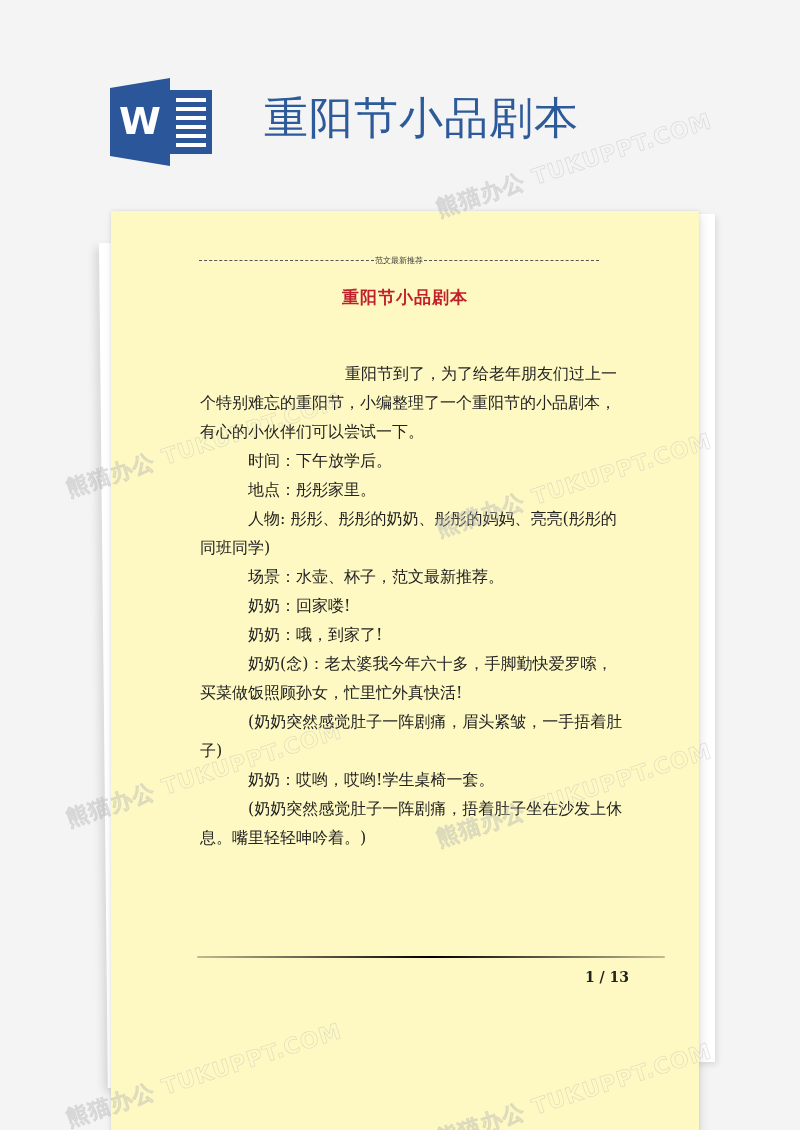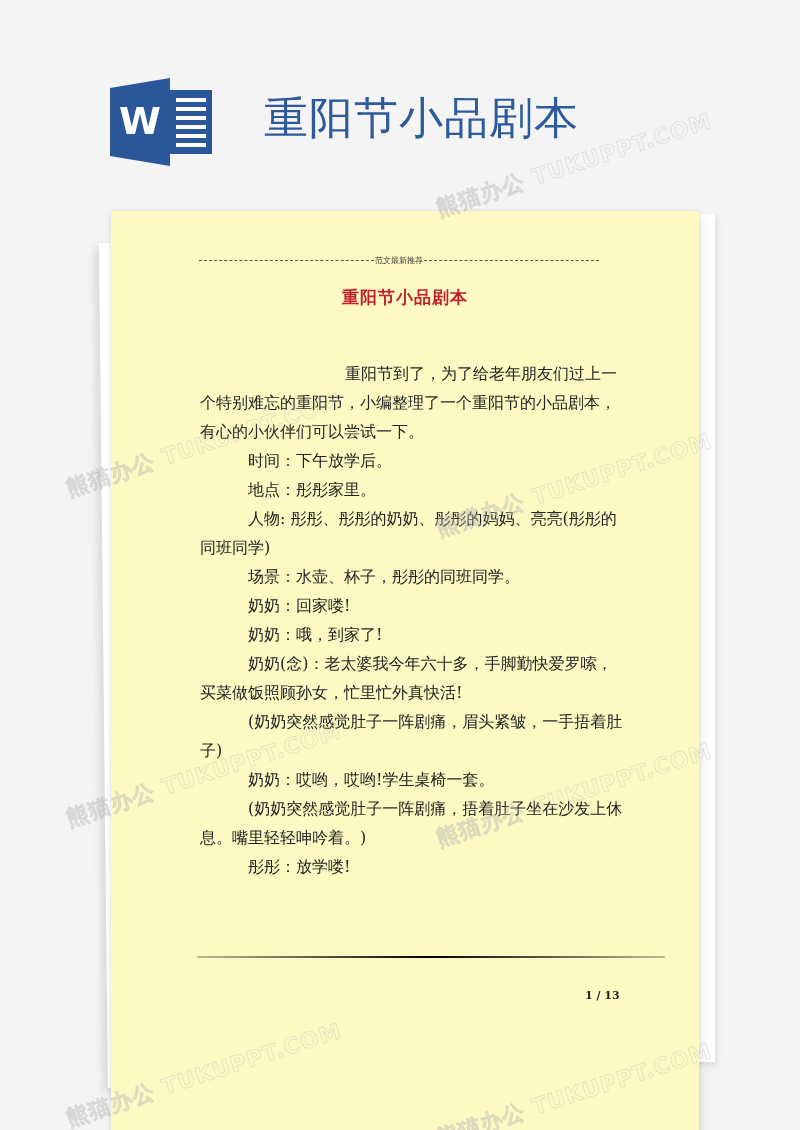--- a/index.html
+++ b/index.html
@@ -56,21 +56,21 @@
   }
   .para { margin: 0; text-indent: 48px; }
   .para.first { text-indent: 145px; }
   .footer-rule {
     position: absolute; left: 86px; top: 745px; width: 468px; height: 2px;
     background: linear-gradient(to right, rgba(0,0,0,0.25), #000 50%, rgba(0,0,0,0.25));
     border-radius: 1px;
   }
   .page-num {
     position: absolute; left: 474px; top: 758px;
-    font-size: 11px; font-weight: bold; color: #222; margin-top: 20px;
+    font-size: 14px; font-weight: bold; color: #222;
   }
   
   .wm {
     position: absolute; font-family: "DejaVu Sans", sans-serif;
     font-size: 22px; font-weight: bold; color: transparent;
     -webkit-text-stroke: 0.6px rgba(180,180,180,0.45);
     transform: rotate(-18deg); white-space: nowrap; pointer-events: none;
     letter-spacing: 1px;
   }
 </style>
@@ -104,28 +104,27 @@
     <span class="dash"></span>
   </div>
 
   <h2 class="doc-title">重阳节小品剧本</h2>
 
   <div class="body-text">
     <p class="para first">重阳节到了，为了给老年朋友们过上一个特别难忘的重阳节，小编整理了一个重阳节的小品剧本，有心的小伙伴们可以尝试一下。</p>
     <p class="para">时间：下午放学后。</p>
     <p class="para">地点：彤彤家里。</p>
     <p class="para">人物: 彤彤、彤彤的奶奶、彤彤的妈妈、亮亮(彤彤的同班同学)</p>
-    <p class="para">场景：水壶、杯子，彤彤的同班同学。</p>
+    <p class="para">场景：水壶、杯子，范文最新推荐。</p>
     <p class="para">奶奶：回家喽!</p>
     <p class="para">奶奶：哦，到家了!</p>
     <p class="para">奶奶(念)：老太婆我今年六十多，手脚勤快爱罗嗦，买菜做饭照顾孙女，忙里忙外真快活!</p>
     <p class="para">(奶奶突然感觉肚子一阵剧痛，眉头紧皱，一手捂着肚子)</p>
     <p class="para">奶奶：哎哟，哎哟!学生桌椅一套。</p>
     <p class="para">(奶奶突然感觉肚子一阵剧痛，捂着肚子坐在沙发上休息。嘴里轻轻呻吟着。)</p>
-    <p class="para">彤彤：放学喽!</p>
   </div>
 
   <div class="footer-rule"></div>
   <div class="page-num">1 / 13</div>
 </div>
 
 <div class="wm" style="left:430px; top:150px;">熊猫办公 TUKUPPT.COM</div>
 <div class="wm" style="left:60px; top:430px;">熊猫办公 TUKUPPT.COM</div>
 <div class="wm" style="left:430px; top:470px;">熊猫办公 TUKUPPT.COM</div>
 <div class="wm" style="left:60px; top:760px;">熊猫办公 TUKUPPT.COM</div>

